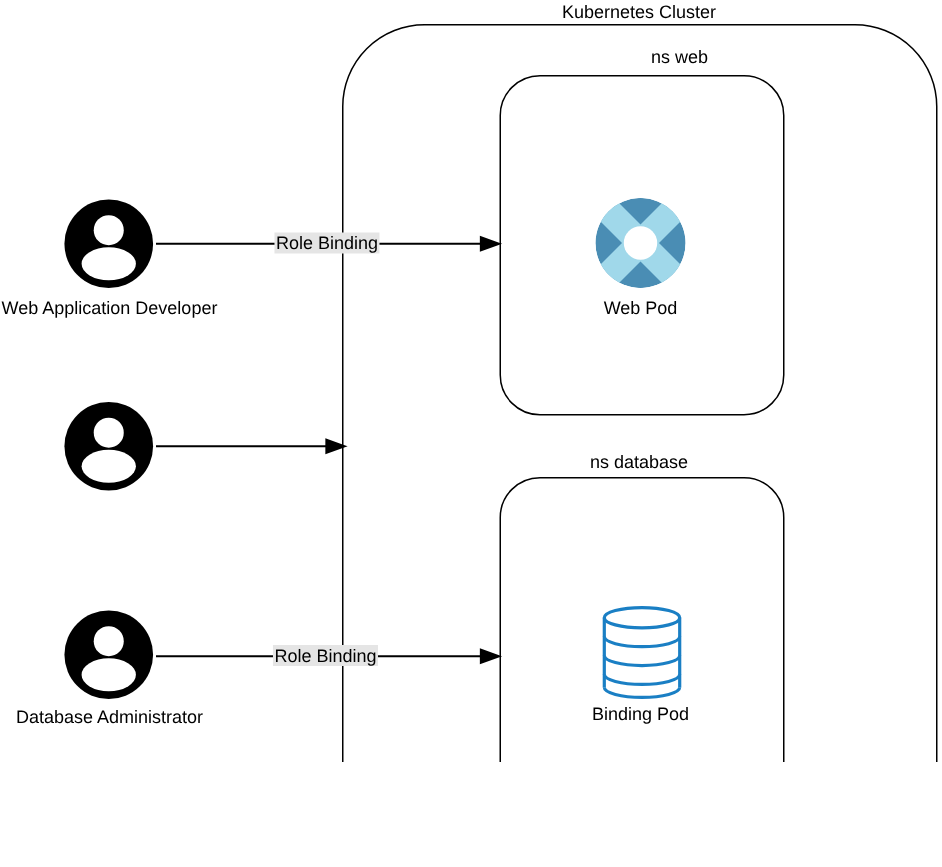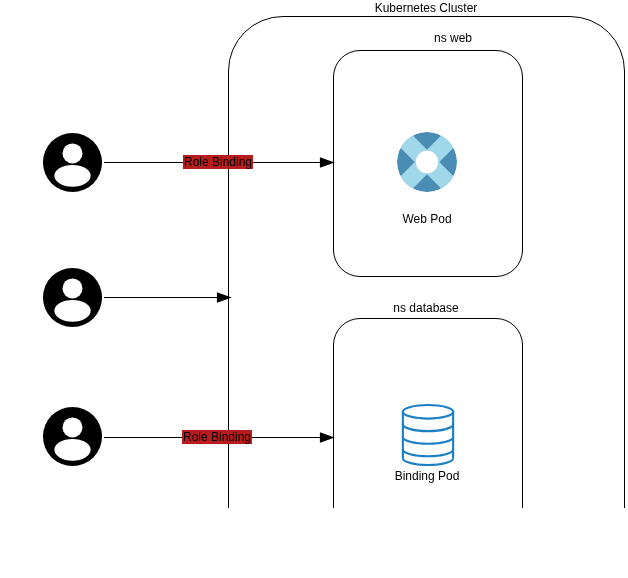--- a/index.html
+++ b/index.html
@@ -56,21 +56,21 @@
     position: absolute;
     left: 0; top: 0;
     width: 628px; height: 578px;
     z-index: 3;
     pointer-events: none;
   }
   .edge-lbl {
     position: absolute;
     white-space: nowrap;
     line-height: 14px;
-    background: #b91c1c;
+    background: #e5e5e5;
     padding: 0 1px;
     transform: translate(-50%, -50%);
     z-index: 4;
   }
 </style>
 </head>
 <body>
 
 <div class="canvas">
 
@@ -91,21 +91,21 @@
           </clipPath>
       </defs>
       <g clip-path="url(#podClip)">
         <circle cx="32" cy="32" r="31" fill="#4a8db4"></circle>
         <rect x="23" y="-16" width="18" height="96" fill="#a0d8ea" transform="rotate(45 32 32)"></rect>
         <rect x="23" y="-16" width="18" height="96" fill="#a0d8ea" transform="rotate(-45 32 32)"></rect>
         <circle cx="32" cy="32" r="11.5" fill="#ffffff"></circle>
       </g>
     </svg>
   </div>
-  <div class="lbl" style="left:427px; top:212px;">Web Pod</div>
+  <div class="lbl" style="left:427px; top:198px;">Web Pod</div>
 
   <div class="icon" style="left:399px; top:403px; width:58px; height:64px;">
     <svg viewBox="0 0 60 66" width="58" height="64">
       <g fill="none" stroke="#1a7fc4" stroke-width="2.2">
         <ellipse cx="30" cy="9" rx="26" ry="7"></ellipse>
         <path d="M4 9 L4 57"></path>
         <path d="M56 9 L56 57"></path>
         <path d="M4 22 A26 7 0 0 0 56 22"></path>
         <path d="M4 35 A26 7 0 0 0 56 35"></path>
         <path d="M4 48 A26 7 0 0 0 56 48"></path>
@@ -122,20 +122,21 @@
             <circle cx="32" cy="32" r="31"></circle>
           </clipPath>
         </defs>
       <circle cx="32" cy="32" r="31" fill="#000000"></circle>
       <g clip-path="url(#uClip1)">
         <circle cx="32" cy="22.5" r="10.5" fill="#ffffff"></circle>
         <ellipse cx="32" cy="46" rx="19" ry="11.5" fill="#ffffff"></ellipse>
       </g>
     </svg>
   </div>
+  <div class="lbl" style="left:73px; top:198px;">Web Application Developer</div>
 
   <div class="icon" style="left:42px; top:267px; width:61px; height:61px;">
     <svg viewBox="0 0 64 64" width="61" height="61">
       <defs>
           <clipPath id="uClip2">
             <circle cx="32" cy="32" r="31"></circle>
           </clipPath>
         </defs>
       <circle cx="32" cy="32" r="31" fill="#000000"></circle>
       <g clip-path="url(#uClip2)">
@@ -152,20 +153,21 @@
             <circle cx="32" cy="32" r="31"></circle>
           </clipPath>
         </defs>
       <circle cx="32" cy="32" r="31" fill="#000000"></circle>
       <g clip-path="url(#uClip3)">
         <circle cx="32" cy="22.5" r="10.5" fill="#ffffff"></circle>
         <ellipse cx="32" cy="46" rx="19" ry="11.5" fill="#ffffff"></ellipse>
       </g>
     </svg>
   </div>
+  <div class="lbl" style="left:73px; top:471px;">Database Administrator</div>
 
   <svg class="connector-svg">
     <g stroke="#000000" stroke-width="1.2" fill="#000000">
 
       <line x1="104" y1="162.5" x2="321" y2="162.5"></line>
       <path d="M333 162.5 L320.5 158 L320.5 167 Z"></path>
 
       <line x1="104" y1="297.5" x2="218" y2="297.5"></line>
       <path d="M230 297.5 L217.5 293 L217.5 302 Z"></path>
 

